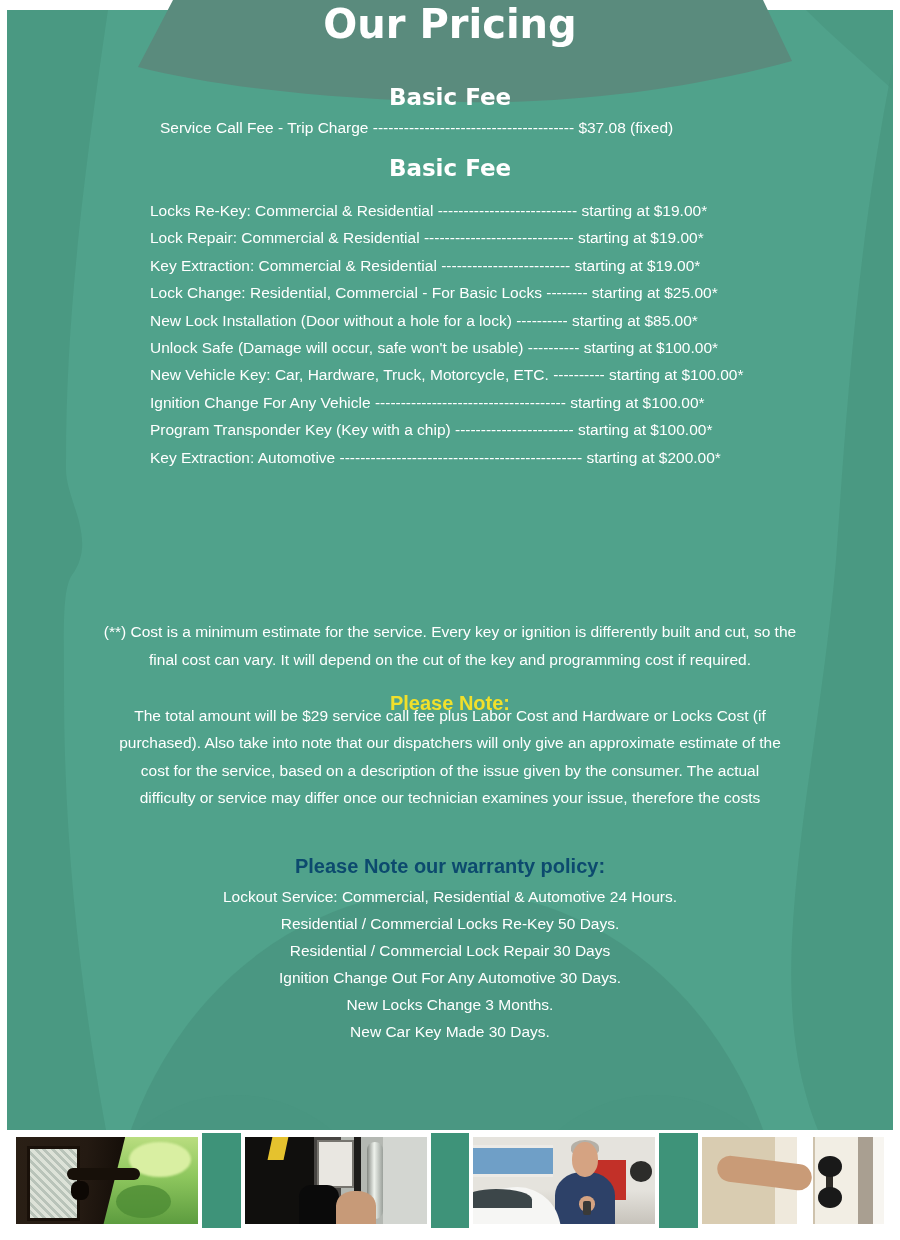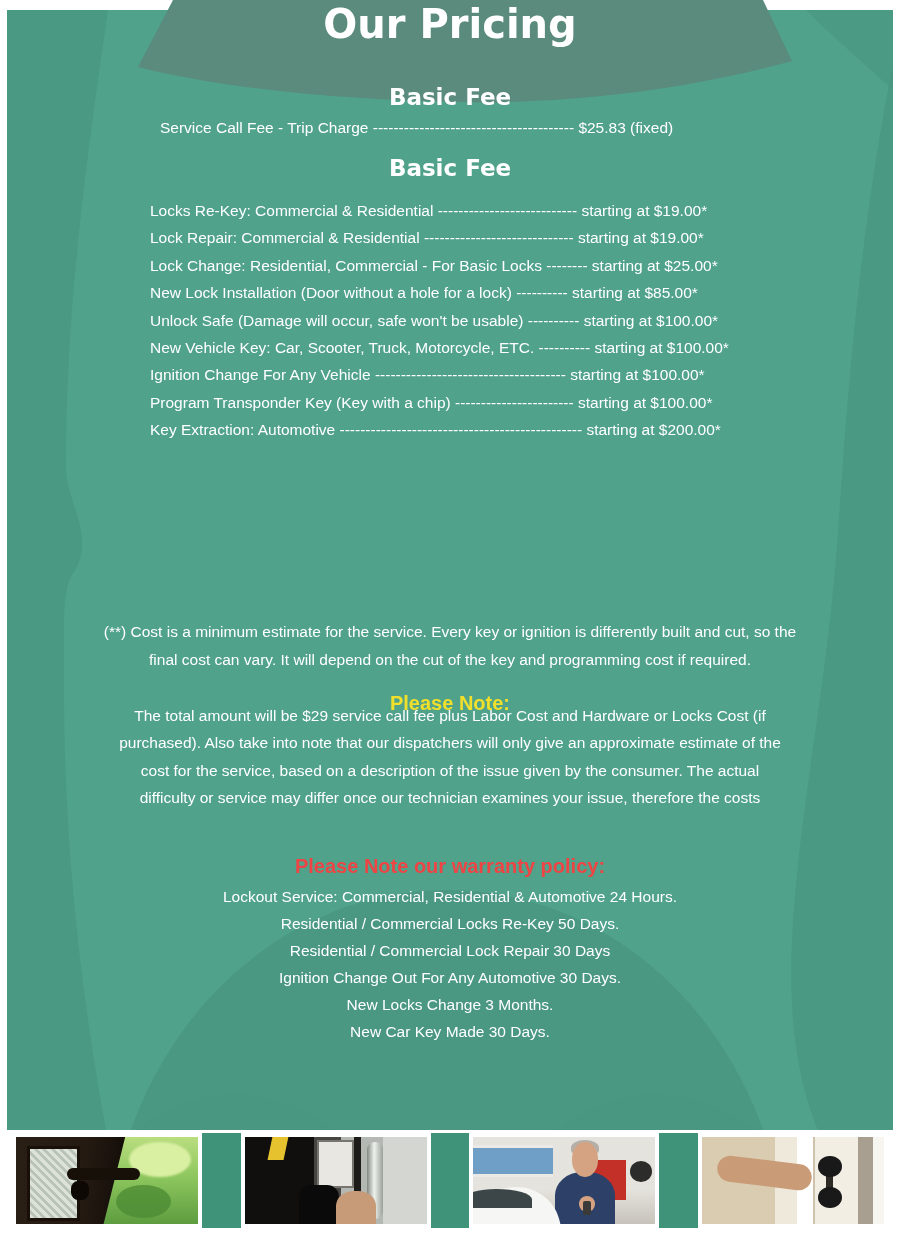--- a/index.html
+++ b/index.html
@@ -23,21 +23,21 @@
   .note{position:absolute;left:90px;width:720px;text-align:center;font-size:15.5px;line-height:27.5px;}
   .note1{top:538px;}
   .note2{top:618px;}
 
   .yellow-heading{position:absolute;left:0;width:900px;text-align:center;
     font-size:20px;font-weight:bold;font-family:"Liberation Sans",sans-serif;}
   .pn-head{top:692px;color:#F1E02B;}
   .pn-body{position:absolute;top:702px;left:112px;width:676px;text-align:center;
     font-size:15.5px;line-height:27.3px;}
 
-  .w-head{top:855px;color:#ef4444;}
+  .w-head{top:855px;color:#0c4a6e;}
   .warranty-list{position:absolute;top:883px;left:100px;width:700px;text-align:center;
     font-size:15.5px;line-height:27px;}
 
   
   .photo-row{position:absolute;top:1133px;left:12px;width:876px;height:95px;
     background:#3E9379;display:flex;justify-content:space-between;}
   .photo{position:relative;width:190px;height:95px;box-sizing:border-box;
     border:4px solid #ffffff;overflow:hidden;background:#888;}
   .photo *{position:absolute;}
 
@@ -107,30 +107,31 @@
       <ellipse cx="447" cy="1270" rx="340" ry="380" opacity="0.8"></ellipse>
       <circle cx="235" cy="1245" r="150" opacity="0.5"></circle>
       <circle cx="655" cy="1245" r="150" opacity="0.5"></circle>
     </g>
     <path d="M173,0 L763,0 L792,61 C680,92 560,104 462,102 C340,100 220,88 138,67 Z" fill="#5A8B7D"></path>
   </svg>
 
   <div class="page-title">Our Pricing</div>
 
   <div class="fee-heading h1a">Basic Fee</div>
-  <div class="fee-line">Service Call Fee - Trip Charge --------------------------------------- $25.83 (fixed)</div>
+  <div class="fee-line">Service Call Fee - Trip Charge --------------------------------------- $37.08 (fixed)</div>
 
   <div class="fee-heading h2a">Basic Fee</div>
   <div class="price-list">
       <div class="price-line">Locks Re-Key: Commercial &amp; Residential --------------------------- starting at $19.00*</div>
       <div class="price-line">Lock Repair: Commercial &amp; Residential ----------------------------- starting at $19.00*</div>
+      <div class="price-line">Key Extraction: Commercial &amp; Residential ------------------------- starting at $19.00*</div>
       <div class="price-line">Lock Change: Residential, Commercial - For Basic Locks -------- starting at $25.00*</div>
       <div class="price-line">New Lock Installation (Door without a hole for a lock) ---------- starting at $85.00*</div>
       <div class="price-line">Unlock Safe (Damage will occur, safe won't be usable) ---------- starting at $100.00*</div>
-      <div class="price-line">New Vehicle Key: Car, Scooter, Truck, Motorcycle, ETC. ---------- starting at $100.00*</div>
+      <div class="price-line">New Vehicle Key: Car, Hardware, Truck, Motorcycle, ETC. ---------- starting at $100.00*</div>
       <div class="price-line">Ignition Change For Any Vehicle ------------------------------------- starting at $100.00*</div>
       <div class="price-line">Program Transponder Key (Key with a chip) ----------------------- starting at $100.00*</div>
       <div class="price-line">Key Extraction: Automotive ----------------------------------------------- starting at $200.00*</div>
     </div>
 
   <div class="note note2">(**) Cost is a minimum estimate for the service. Every key or ignition is differently built and cut, so the final cost can vary. It will depend on the cut of the key and programming cost if required.</div>
 
   <div class="yellow-heading pn-head">Please Note:</div>
   <div class="pn-body">The total amount will be $29 service call fee plus Labor Cost and Hardware or Locks Cost (if purchased). Also take into note that our dispatchers will only give an approximate estimate of the cost for the service, based on a description of the issue given by the consumer. The actual difficulty or service may differ once our technician examines your issue, therefore the costs</div>
 

